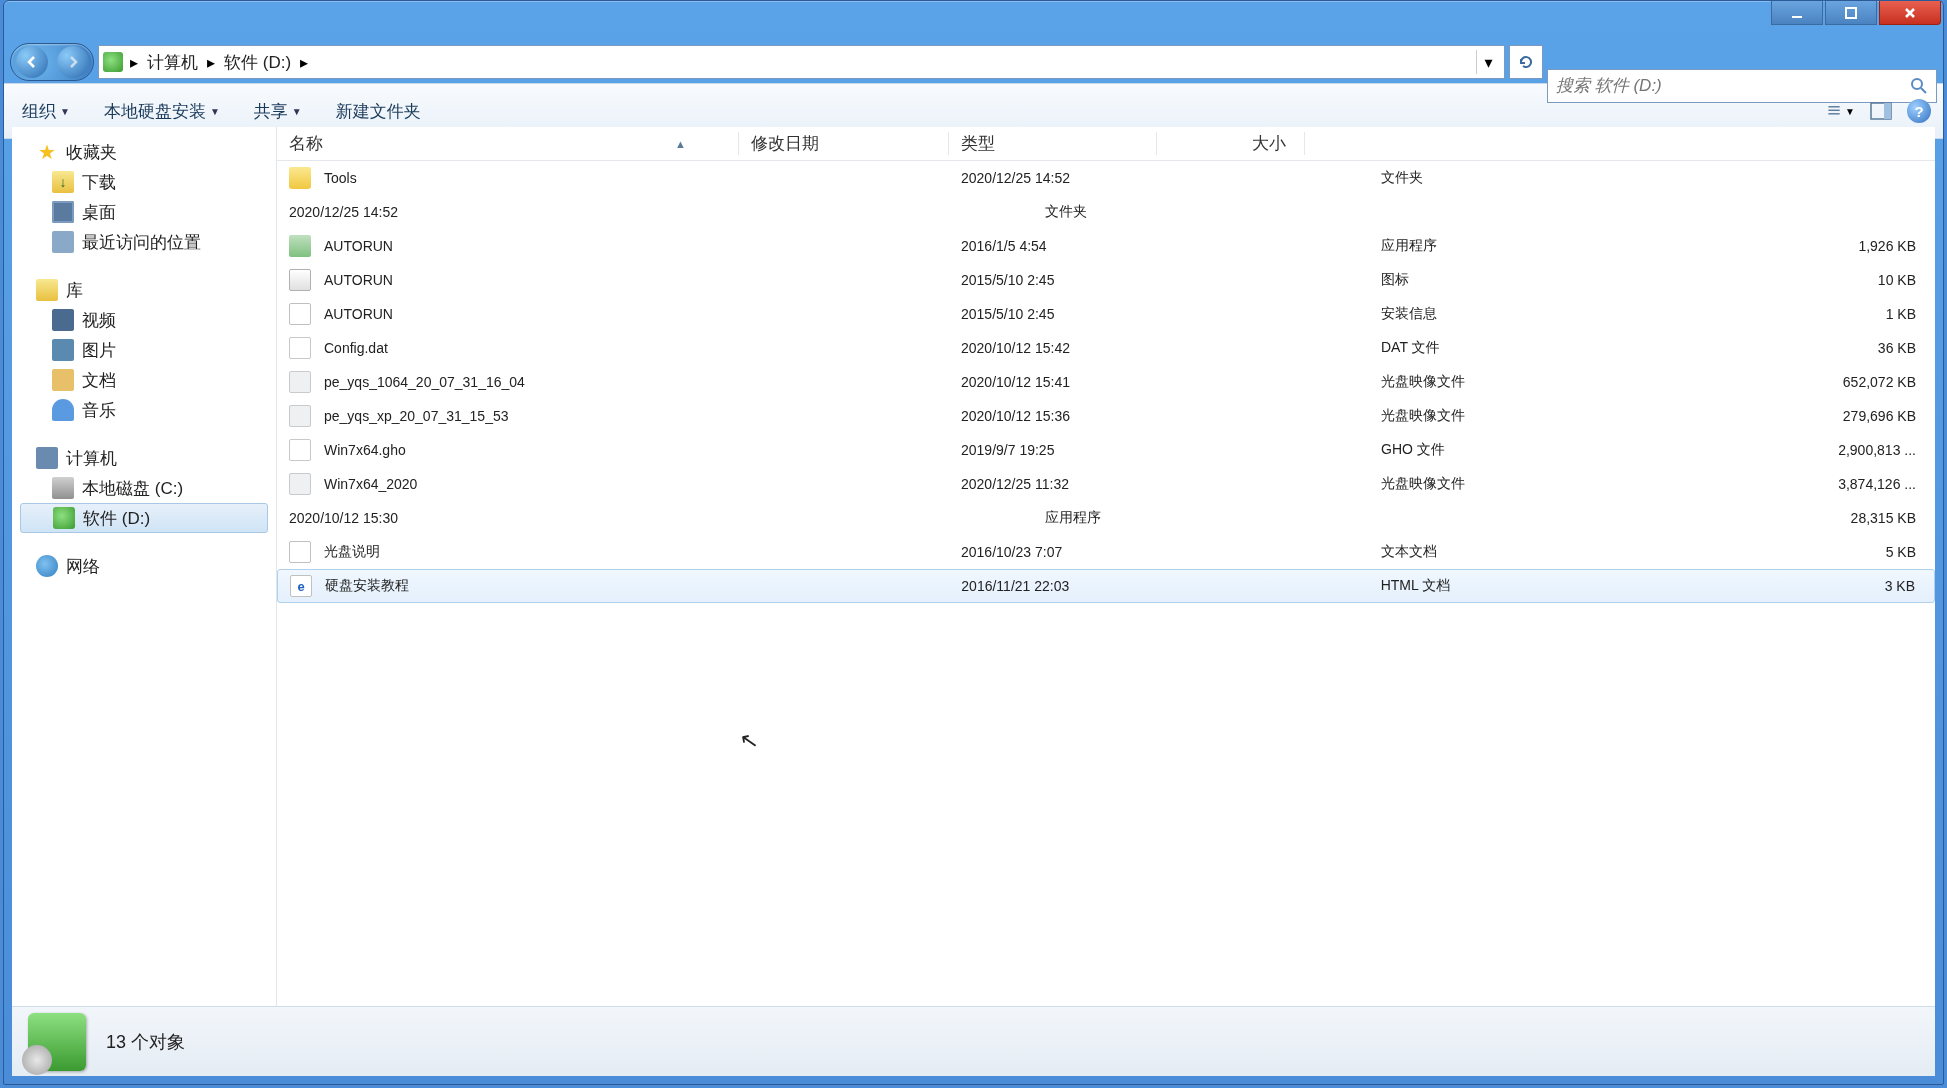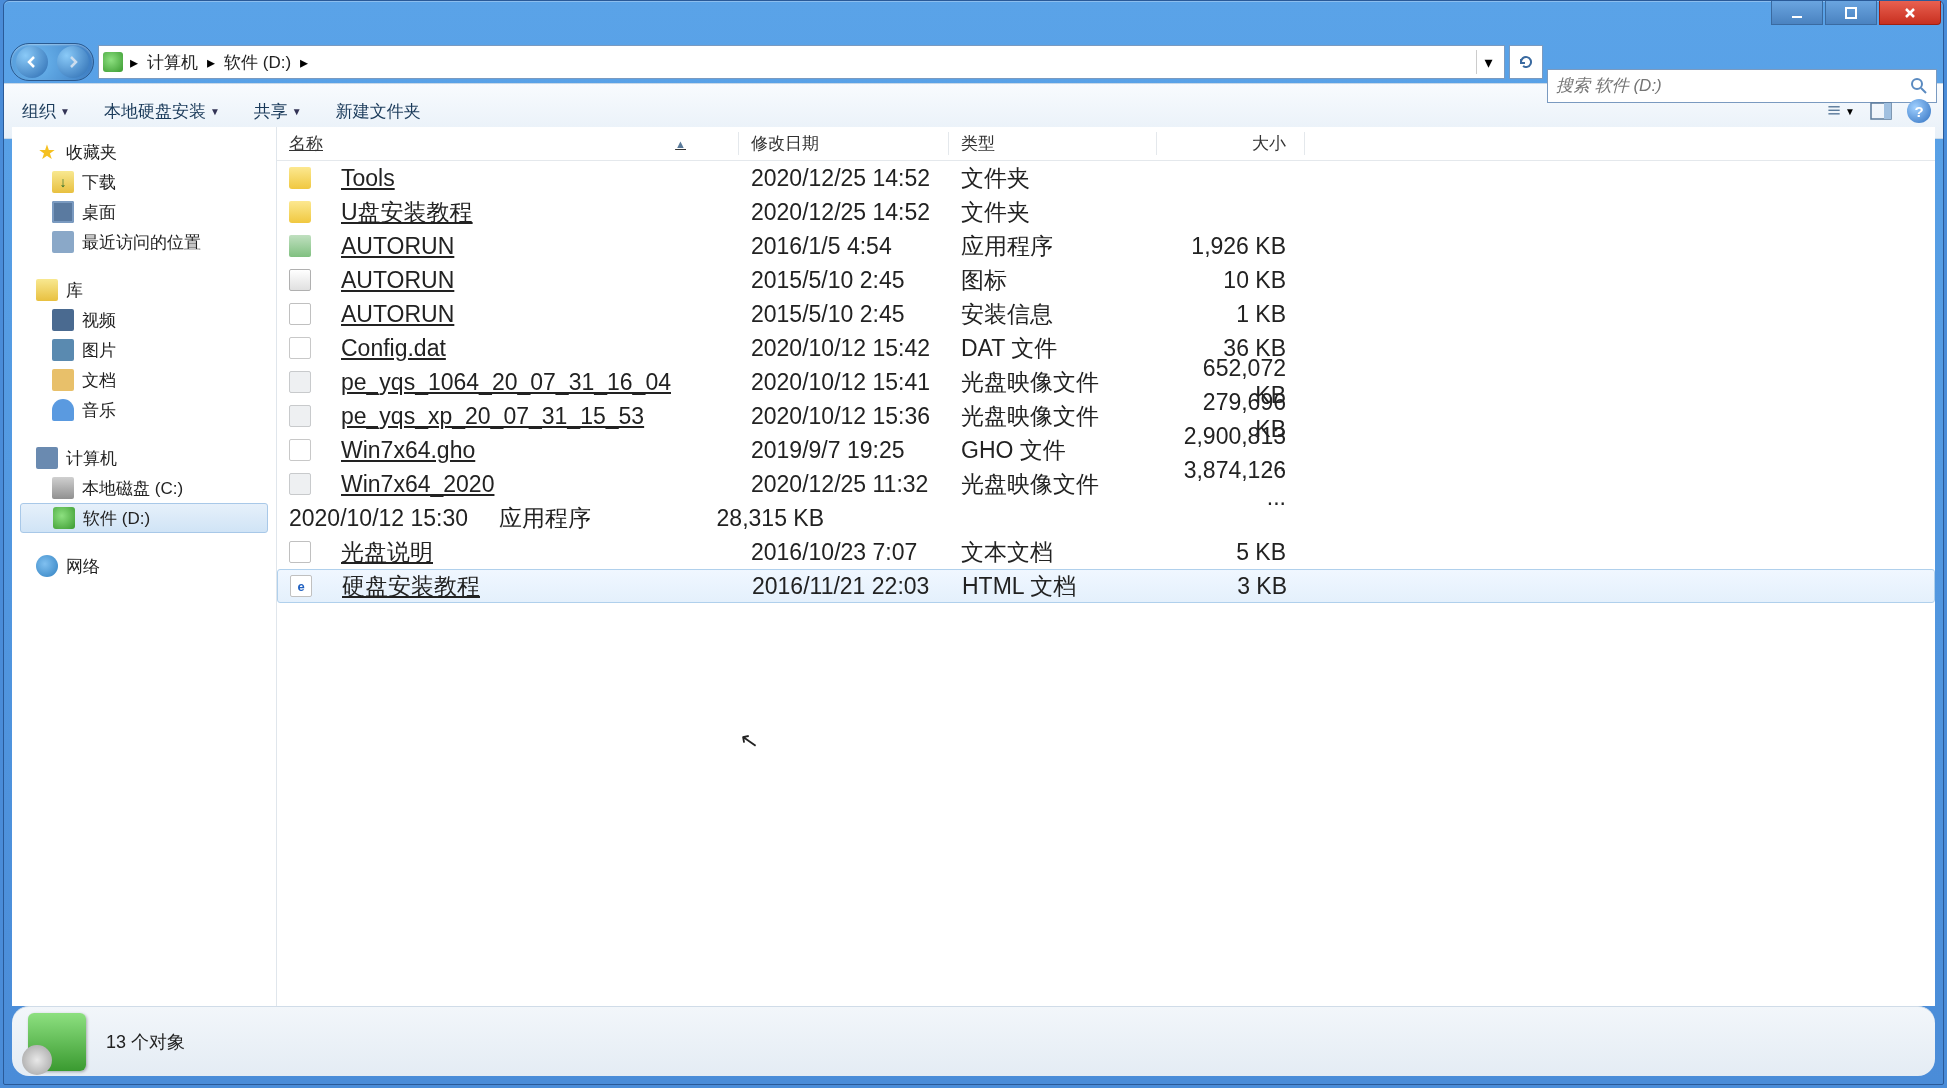--- a/index.html
+++ b/index.html
@@ -149,31 +149,31 @@
 .ico-net { background: radial-gradient(circle at 40% 40%,#80c0f0,#3080c0); border-radius:50%; }
 
 .filelist { flex:1; overflow:hidden; }
 .fl-header {
   display:flex; align-items:center;
   border-bottom: 1px solid #e4e8ec;
   height: 34px;
   font-size: 17px; color:#333;
 }
 .col { padding: 0 12px; border-right: 1px solid transparent; }
-.col-name { width: 462px; display:flex; align-items:center; gap:22px;text-decoration:underline; }
+.col-name { width: 462px; display:flex; align-items:center; gap:5px; }
 .col-date { width: 210px; }
 .col-type { width: 208px; }
 .col-size { width: 148px; text-align: right; padding-right: 18px; }
 .fl-header .col { border-right-color: #e4e8ec; cursor:pointer; }
 .sort-arrow { font-size:11px; color:#5a7a9a; margin-left:auto; margin-right:40px; }
 
 .row {
   display:flex; align-items:center;
   height: 34px;
-  font-size: 23px; color:#222;
+  font-size: 14px; color:#222;justify-content:space-between;
 }
 .row.sel { background: linear-gradient(to bottom,#f0f7ff,#e4f0fc); border:1px solid #b0d0ec; border-radius:3px; }
 .f-ico { width:22px; height:22px; margin-right:8px; flex-shrink:0; display:flex;align-items:center;justify-content:center; }
 .f-folder { background: linear-gradient(to bottom, #fce890, #f0c840); border-radius:2px 2px 3px 3px; }
 .f-exe { background: linear-gradient(to bottom,#c0e0c0,#80c080); border-radius:2px; }
 .f-ico-file { background: linear-gradient(to bottom,#fff,#e0e0e0); border:1px solid #b0b0b0; border-radius:2px; position:relative; }
 .f-inf { background:#fff; border:1px solid #c0c0c0; border-radius:2px; }
 .f-dat { background:#fff; border:1px solid #c8c8c8; border-radius:2px; }
 .f-iso { background:#eef0f2; border:1px solid #c8cacc; border-radius:2px; }
 .f-gho { background:#fff; border:1px solid #c8c8c8; border-radius:2px; }
@@ -181,21 +181,21 @@
 .f-txt { background:#fff; border:1px solid #c0c0c0; border-radius:2px; }
 .f-html { background:#fff; border:1px solid #c0c0c0; border-radius:2px; position:relative; }
 .f-html::after{ content:'e'; color:#2060c0; font-size:13px; font-weight:bold; position:absolute; inset:0; display:flex;align-items:center;justify-content:center;}
 
 .statusbar {
   position:absolute; left:8px; right:8px; bottom:8px;
   height: 70px;
   background: linear-gradient(to bottom,#f2f6fa,#e4ecf4);
   border-top:1px solid #d0dce8;
   display:flex; align-items:center;
-  padding: 0 16px; gap: 20px; border-radius: 17px;
+  padding: 0 16px; gap: 20px;
 }
 .status-ico { width:58px; height:58px; background: linear-gradient(to bottom,#8de080,#3a9a30); border-radius:6px; box-shadow: 1px 1px 3px rgba(0,0,0,.3); position:relative; }
 .status-ico::after { content:''; position:absolute; left:-6px; bottom:-4px; width:30px; height:30px; border-radius:50%; background: radial-gradient(circle,#e8e8e8,#a0a0a0); }
 .status-txt { font-size:18px; color:#222; }
 
 .cursor { position:absolute; left:740px; top:728px; font-size:22px; transform:rotate(-10deg); color:#222; pointer-events:none; }
 </style>
 </head>
 <body>
 
@@ -370,24 +370,20 @@
           <div class="row">
             <div class="col col-name">
               <span class="f-ico f-folder"></span>
               <span>Tools</span>
             </div>
             <div class="col col-date">2020/12/25 14:52</div>
             <div class="col col-type">文件夹</div>
             <div class="col col-size"></div>
           </div>
           <div class="row">
-            <div class="col col-name">
-              <span class="f-ico f-folder"></span>
-              <span>U盘安装教程</span>
-            </div>
             <div class="col col-date">2020/12/25 14:52</div>
             <div class="col col-type">文件夹</div>
             <div class="col col-size"></div>
           </div>
           <div class="row">
             <div class="col col-name">
               <span class="f-ico f-exe"></span>
               <span>AUTORUN</span>
             </div>
             <div class="col col-date">2016/1/5 4:54</div>

